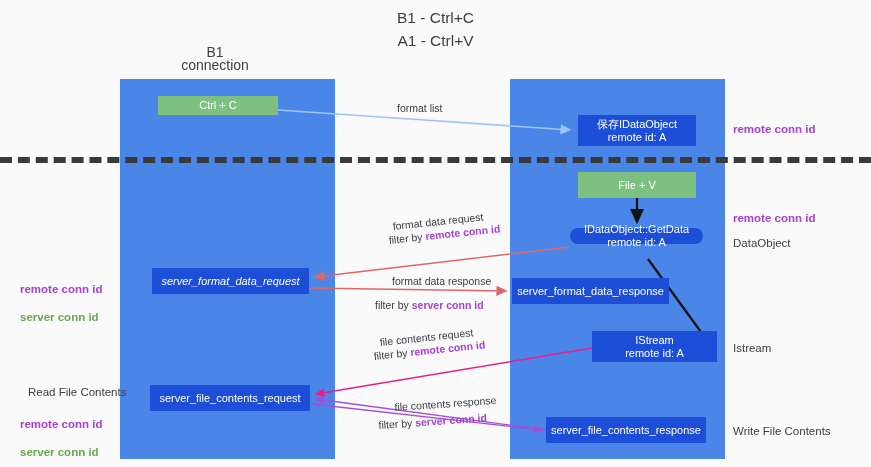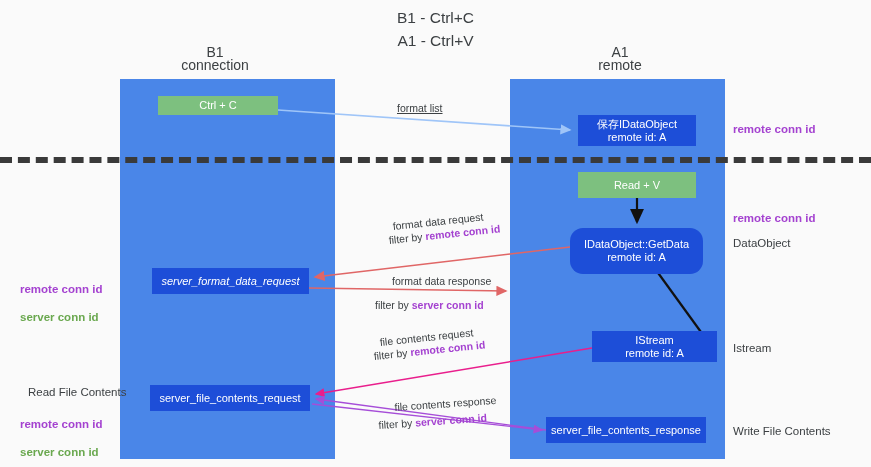--- a/index.html
+++ b/index.html
@@ -41,21 +41,21 @@
     font-size:11px;line-height:13px;
     color:#ffffff;
     white-space:pre-line;
     padding:2px 4px;
   }
   .green{background:#7dc07f;}
   .orange{background:#1d4ed8;}
   #n-ctrlc{left:158px;top:96px;width:120px;height:19px;}
   #n-save-ido{left:578px;top:115px;width:118px;height:31px;}
   #n-ctrlv{left:578px;top:172px;width:118px;height:26px;}
-  #n-getdata{left:570px;top:228px;width:133px;height:46px;border-radius:13px;}
+  #n-getdata{left:570px;top:228px;width:133px;height:16px;border-radius:13px;}
   #n-sfdreq{left:152px;top:268px;width:157px;height:26px;font-style:italic;}
   #n-sfdresp{left:512px;top:278px;width:157px;height:26px;}
   #n-istream{left:592px;top:331px;width:125px;height:31px;}
   #n-sfcreq{left:150px;top:385px;width:160px;height:26px;}
   #n-sfcresp{left:546px;top:417px;width:160px;height:26px;}
   
   .note{font-size:11.5px;line-height:14px;white-space:pre-line;}
   .purple{color:#a442d0;font-weight:bold;}
   .green-t{color:#6aa84f;font-weight:bold;}
   .plain{color:#3c4043;}
@@ -65,43 +65,41 @@
   #note-istream{left:733px;top:341px;}
   #note-write{left:733px;top:424px;}
   #note-left-conn{left:20px;top:268px;}
   #note-read{left:28px;top:385px;}
   #note-left-conn2{left:20px;top:403px;}
   
   .edge-label{
     font-size:10.5px;line-height:14px;color:#3c4043;white-space:nowrap;
   }
   .edge-label b{font-weight:bold;}
-  #lbl-formatlist{left:397px;top:101px;text-decoration:underline;}
+  #lbl-formatlist{left:397px;top:101px;}
   #lbl-fdr1{left:392px;top:219px;transform:rotate(-6deg);transform-origin:left top;}
   #lbl-fdr2{left:388px;top:233px;transform:rotate(-6deg);transform-origin:left top;}
   #lbl-fdresp1{left:392px;top:274px;}
   #lbl-fdresp2{left:375px;top:298px;}
   #lbl-fcreq1{left:379px;top:335px;transform:rotate(-6deg);transform-origin:left top;}
   #lbl-fcreq2{left:373px;top:349px;transform:rotate(-6deg);transform-origin:left top;}
   #lbl-fcresp1{left:394px;top:400px;transform:rotate(-4deg);transform-origin:left top;}
   #lbl-fcresp2{left:378px;top:418px;transform:rotate(-4deg);transform-origin:left top;}
   svg#wires{position:absolute;left:0;top:0;width:871px;height:467px;pointer-events:none;}
 </style>
 </head>
 <body>
 
 <div id="canvas">
 
   <div class="abs" id="title">B1 - Ctrl+C
 A1 - Ctrl+V</div>
 
   <div class="abs lane-head" id="head-b1">B1
 connection</div>
-  <div class="abs lane-head" id="head-a1">A1
-remote</div>
 
   <div class="abs lane" id="lane-b1"></div>
   <div class="abs lane" id="lane-a1"></div>
 
   <svg id="wires" viewBox="0 0 871 467">
     <defs>
       <marker id="ah-blue" markerWidth="7" markerHeight="7" refX="6" refY="3.2" orient="auto">
         <path d="M0,0 L7,3.2 L0,6.4 z" fill="#9fc5f8"></path>
       </marker>
       <marker id="ah-red" markerWidth="7" markerHeight="7" refX="6" refY="3.2" orient="auto">
@@ -133,24 +131,25 @@
     <path d="M546,430 L316,399" stroke="#a64dd8" stroke-width="1.4" fill="none" marker-end="url(#ah-purple)"></path>
 
     <path d="M312,404 L542,430" stroke="#a64dd8" stroke-width="1.4" fill="none" marker-end="url(#ah-purple)"></path>
   </svg>
 
   <div class="abs" id="divider"></div>
 
   <div class="abs node green" id="n-ctrlc">Ctrl + C</div>
   <div class="abs node orange" id="n-save-ido">保存IDataObject
 remote id: A</div>
-  <div class="abs node green" id="n-ctrlv">Read + V</div>
+  <div class="abs node green" id="n-ctrlv">File + V</div>
   <div class="abs node orange" id="n-getdata">IDataObject::GetData
 remote id: A</div>
   <div class="abs node orange" id="n-sfdreq">server_format_data_request</div>
+  <div class="abs node orange" id="n-sfdresp">server_format_data_response</div>
   <div class="abs node orange" id="n-istream">IStream
 remote id: A</div>
   <div class="abs node orange" id="n-sfcresp">server_file_contents_response</div>
   <div class="abs node orange" id="n-sfcreq">server_file_contents_request</div>
 
   <div class="abs edge-label" id="lbl-formatlist">format list</div>
 
   <div class="abs edge-label" id="lbl-fdr1">format data request</div>
   <div class="abs edge-label" id="lbl-fdr2"><span>filter by </span><b class="purple">remote conn id</b></div>
 

